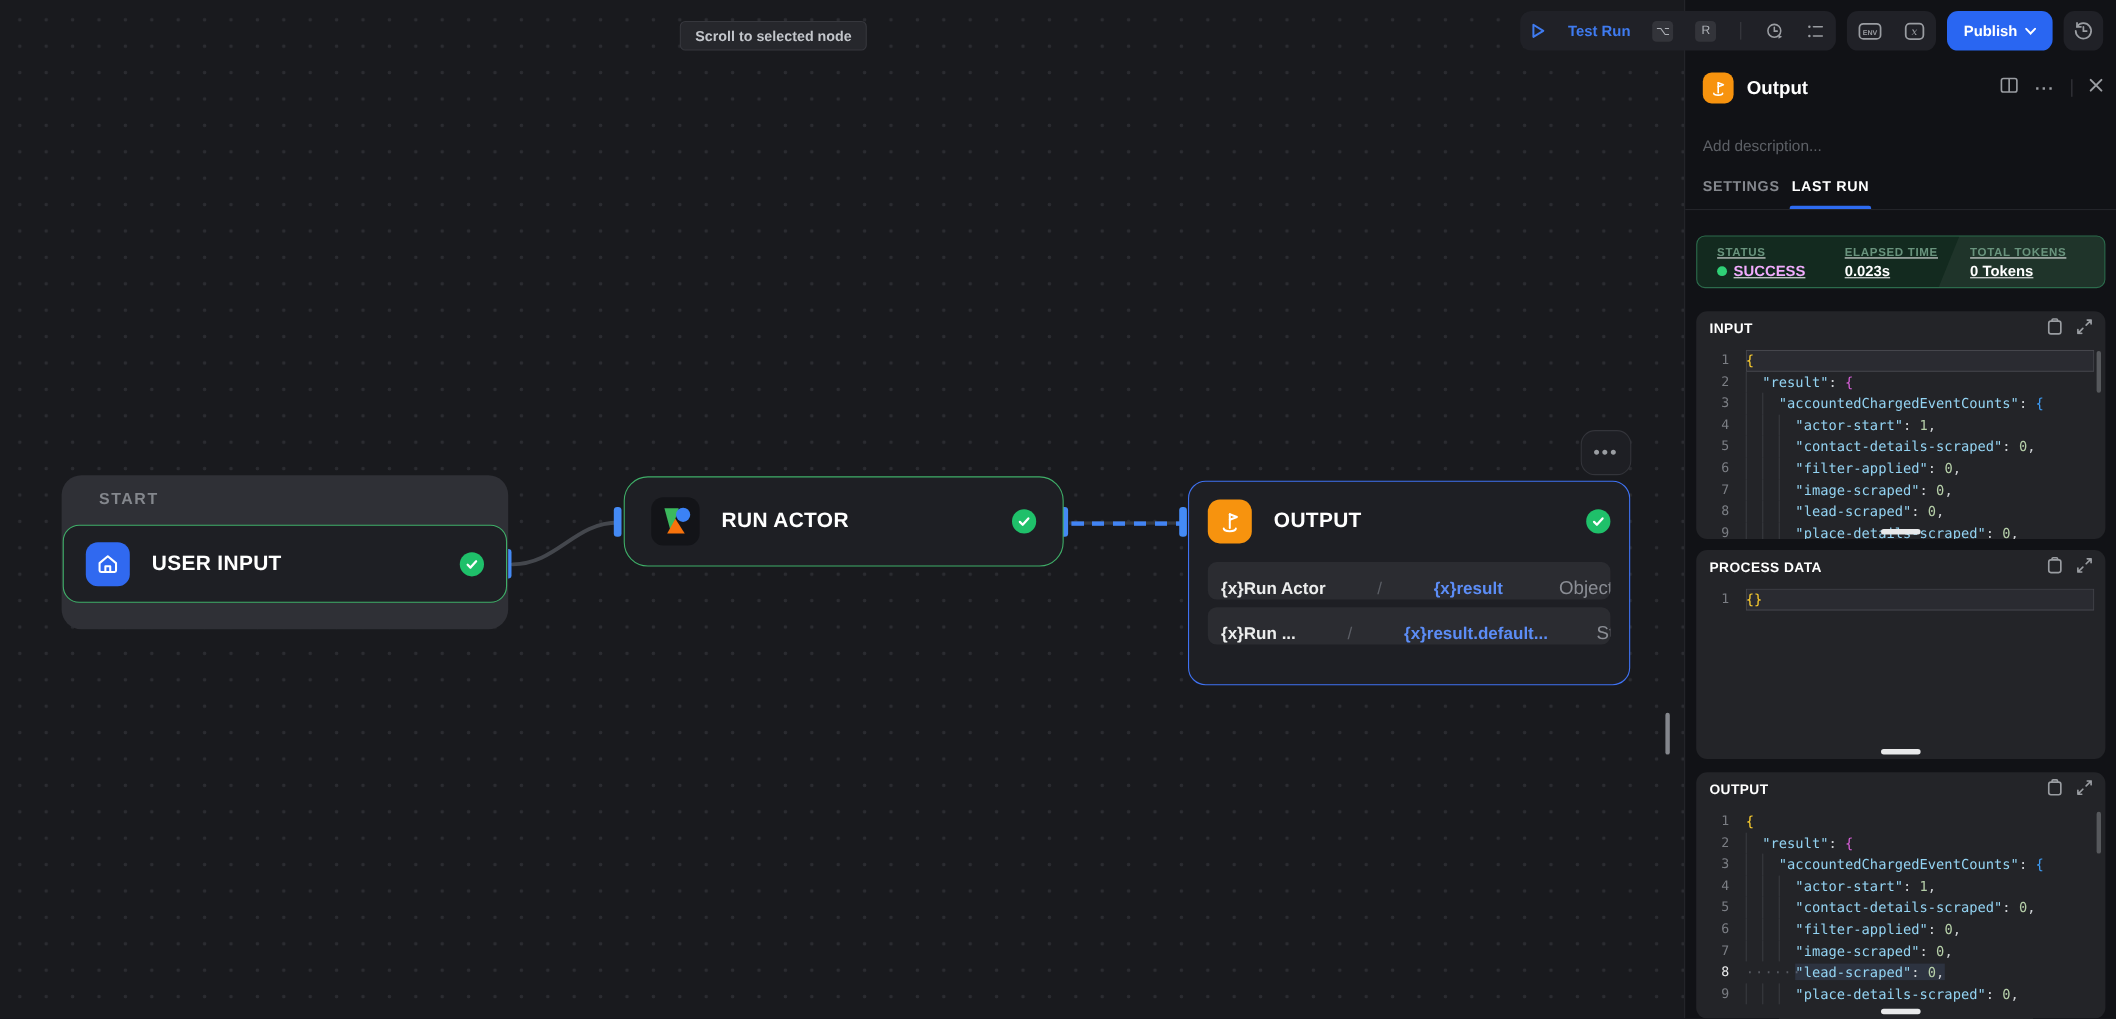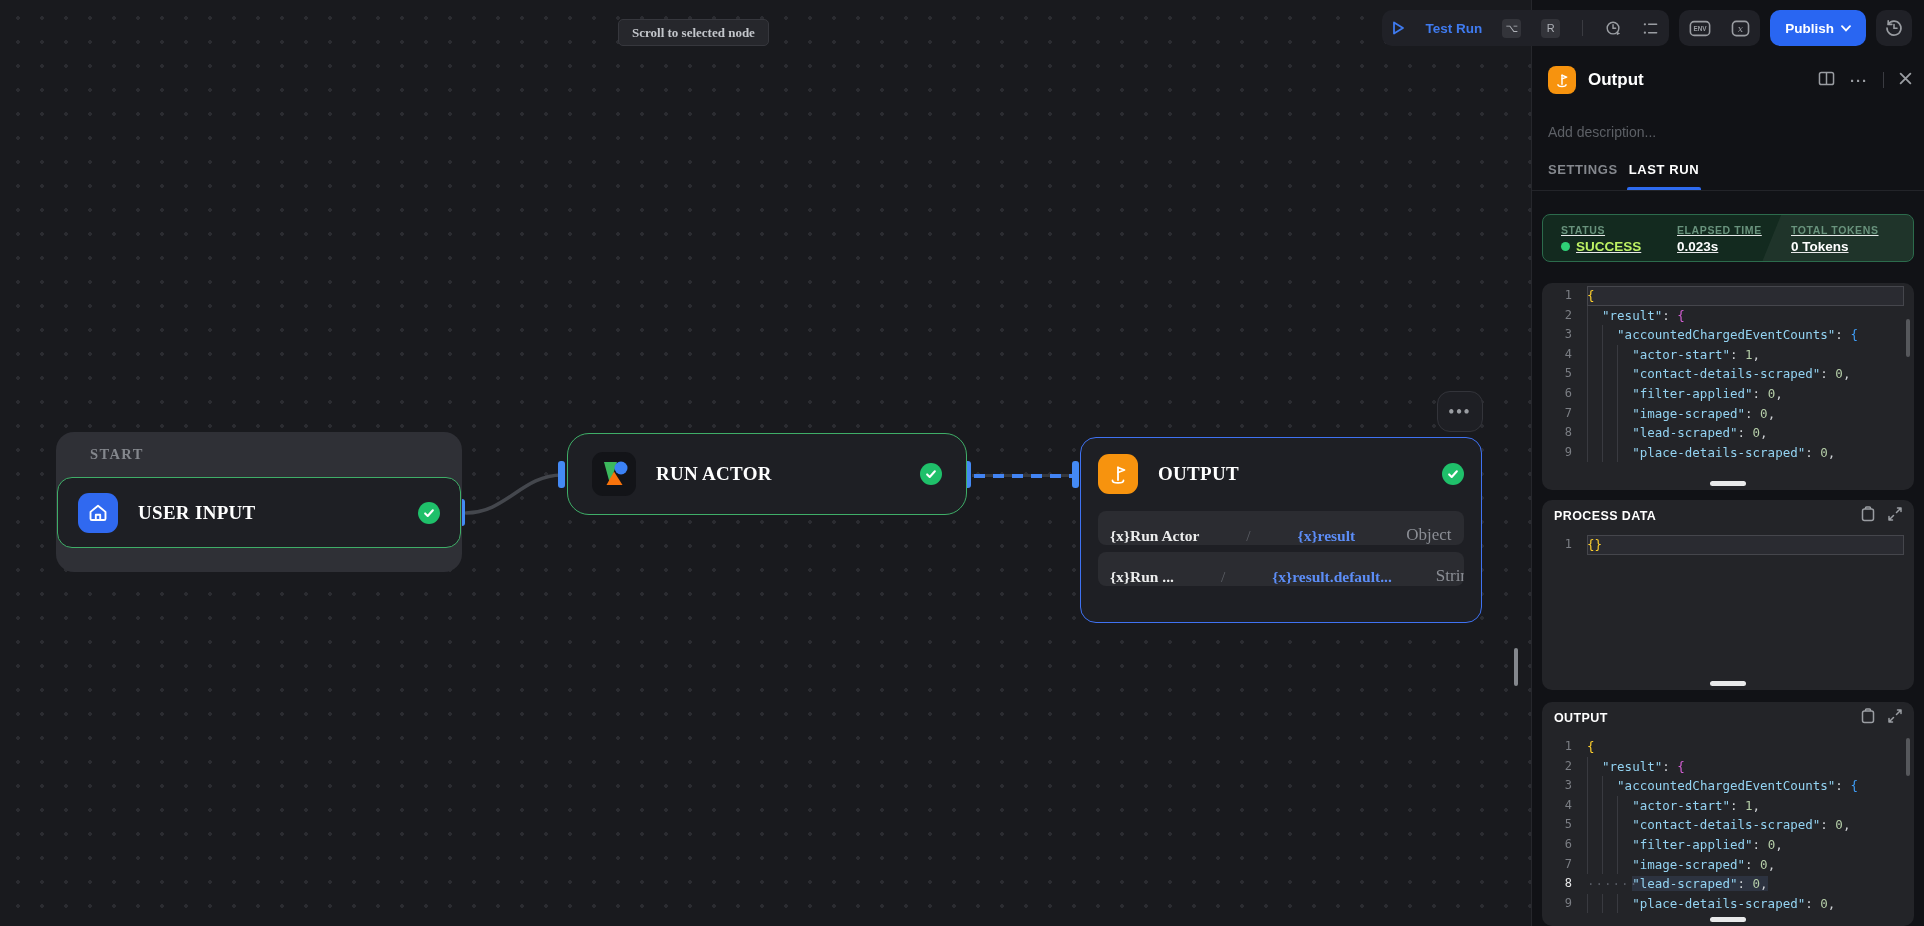--- a/index.html
+++ b/index.html
@@ -4,21 +4,21 @@
 <style>
   * { margin:0; padding:0; box-sizing:border-box; }
   html,body { width:1924px; height:926px; overflow:hidden; background:#191a1e;
     font-family:"Liberation Sans", sans-serif; color:#e8e9ea; }
   .app { position:relative; width:1924px; height:926px; display:flex; }
 
   
   .canvas { position:relative; flex:1 1 auto; height:100%;
     background:#191a1e;
     background-image:radial-gradient(#2b2c31 1.7px, transparent 1.8px);
-    background-size:24px 24px; background-position:6px 6px;font-family:Liberation Serif, serif; }
+    background-size:24px 24px; background-position:6px 6px; }
   .tooltip { position:absolute; left:618px; top:19px; height:27px; padding:0 13px;
     background:#26272c; border:1px solid #36373d; border-radius:5px;
     font-size:13px; font-weight:700; color:#c3c6cb; display:flex; align-items:center; }
 
   
   .start-wrap { position:absolute; left:56px; top:432px; width:406px; height:140px;
     background:#2f3036; border-radius:18px; }
   .start-label { position:absolute; left:34px; top:14px; font-size:14.5px; font-weight:800;
     letter-spacing:1.4px; color:#84878d; }
   .node { position:absolute; background:#1e1f24; display:flex; align-items:center; }
@@ -97,21 +97,21 @@
     background:#132a1f; border:1px solid #2c6b4c; border-radius:8px; overflow:hidden;
     display:flex; align-items:center; }
   .status-card .shine { position:absolute; left:228px; top:-5px; width:260px; height:60px;
     background:rgba(255,255,255,.05); transform:skewX(-22deg); }
   .sc-col { position:relative; padding-top:2px;text-decoration:underline; }
   .sc-col.c1 { margin-left:18px; width:116px; }
   .sc-col.c2 { width:114px; }
   .sc-col.c3 { flex:1; }
   .sc-label { font-size:10.5px; font-weight:700; letter-spacing:.6px; color:#69937d; }
   .sc-value { font-size:13.5px; font-weight:700; color:#fff; margin-top:3px; }
-  .sc-value.success { color:#bef264; display:flex; align-items:center; gap:6px; }
+  .sc-value.success { color:#f0abfc; display:flex; align-items:center; gap:6px; }
   .sc-dot { width:9px; height:9px; border-radius:50%; background:#2fd076; display:inline-block; }
 
   .sec { position:absolute; left:10px; right:10px; background:#232428; border-radius:10px;
     overflow:hidden; }
   .sec-input { top:283px; height:207px; }
   .sec-process { top:500px; height:190px; }
   .sec-output { top:702px; height:224px; }
   .sec-head { height:32px; display:flex; align-items:center; padding:0 12px; }
   .sec-title { font-size:12.5px; font-weight:700; letter-spacing:.4px; color:#fff; }
   .sec-icons { margin-left:auto; display:flex; gap:13px; color:#9a9da2; align-items:center; }
@@ -330,20 +330,37 @@
         <div class="sc-label">ELAPSED TIME</div>
         <div class="sc-value">0.023s</div>
       </div>
       <div class="sc-col c3">
         <div class="sc-label">TOTAL TOKENS</div>
         <div class="sc-value">0 Tokens</div>
       </div>
     </div>
 
     <div class="sec sec-input">
+      <div class="sec-head">
+        <div class="sec-title">INPUT</div>
+        <div class="sec-icons">
+          <span>
+            <svg width="14" height="16" viewBox="0 0 14 16" fill="none" stroke="#9a9da2" stroke-width="1.5" stroke-linejoin="round">
+                <rect x="1.5" y="3" width="11" height="11.5" rx="2"></rect>
+              <path d="M4.5 3 V2 a1 1 0 0 1 1 -1 h3 a1 1 0 0 1 1 1 V3"></path>
+              </svg>
+          </span>
+          <span>
+            <svg width="14" height="14" viewBox="0 0 14 14" fill="none" stroke="#9a9da2" stroke-width="1.5" stroke-linecap="round">
+                <path d="M8.5 5.5 L13 1 M13 1 H9.5 M13 1 V4.5"></path>
+              <path d="M5.5 8.5 L1 13 M1 13 H4.5 M1 13 V9.5"></path>
+              </svg>
+          </span>
+        </div>
+      </div>
       <div class="code">
           <div class="cl">
             <span class="ln">1</span>
             <span class="lb act"><span class="c-g">{</span></span>
           </div>
           <div class="cl">
             <span class="ln">2</span>
             <span class="lb"><span class="gd"></span><span class="c-k">"result"</span><span class="c-p">: </span><span class="c-m">{</span></span>
           </div>
           <div class="cl">

